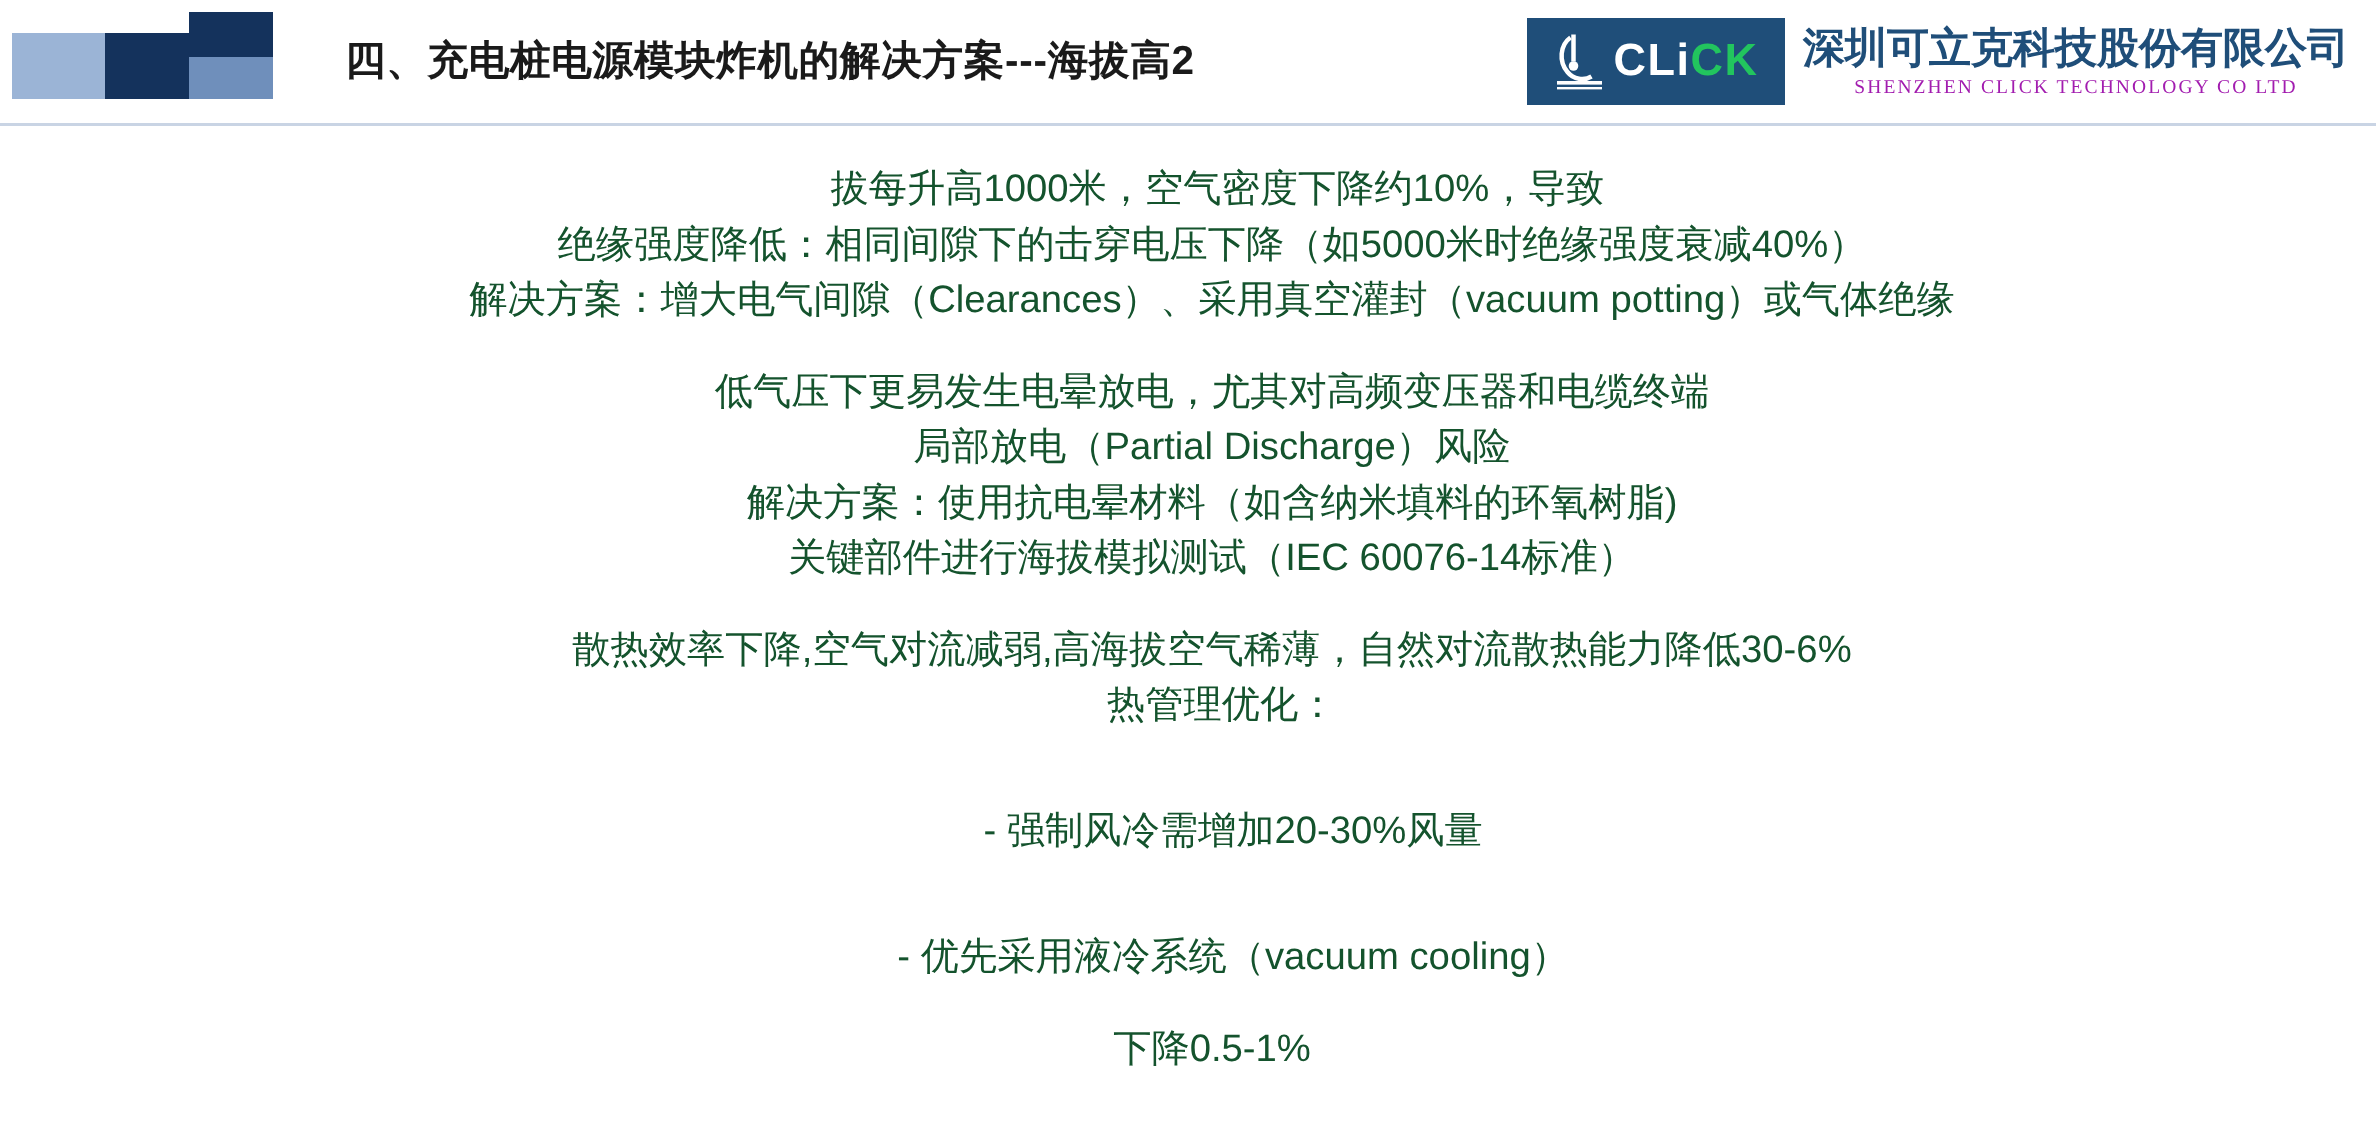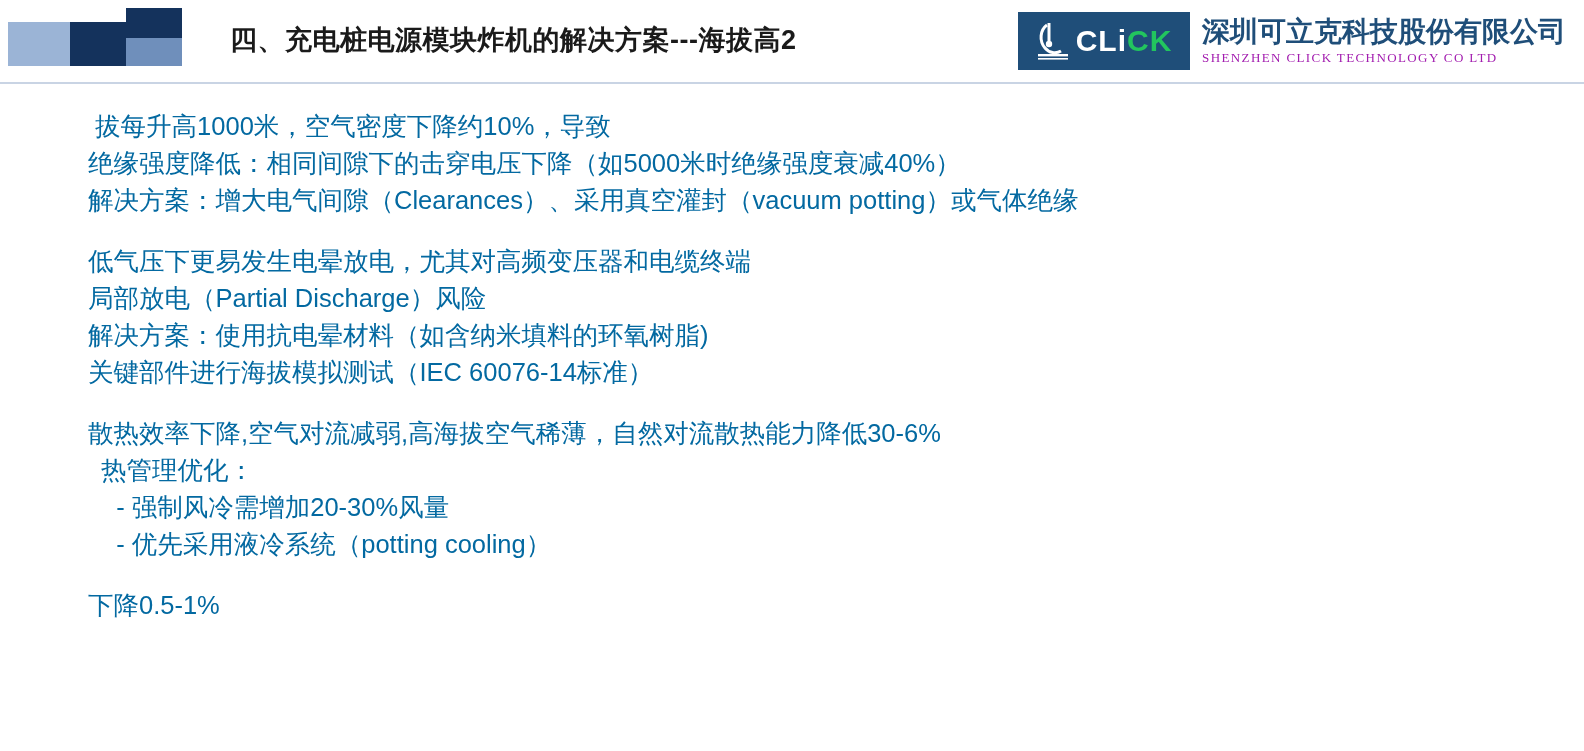--- a/index.html
+++ b/index.html
@@ -11,20 +11,21 @@
     height: 751px;
     background: #ffffff;
     font-family: "Liberation Sans", "DejaVu Sans", sans-serif;
     overflow: hidden;
   }
   .slide {
     position: relative;
     width: 1584px;
     height: 733px;
     background: #ffffff;
+    text-align: center;
   }
 
   
   .header {
     position: absolute;
     left: 0;
     top: 0;
     width: 1584px;
     height: 82px;
   }
@@ -123,29 +124,29 @@
 
   
   .content {
     position: absolute;
     left: 88px;
     top: 108px;
     width: 1440px;
   }
   .para {
     font-size: 25.5px;
-    color: #0369a1;
+    color: #14532d;
     line-height: 1.45;
     white-space: pre-wrap;
   }
   .gap {
     height: 24px;
   }
   .indent1 { padding-left: 6px; }
-  .indent2 { padding-left: 14px; }
+  .indent2 { padding-left: 14px; margin-top: 47px; }
 </style>
 </head>
 <body>
 
 <div class="slide">
 
   <div class="header">
 
     <div class="deco">
       <div class="blk b1"></div>
@@ -196,21 +197,21 @@
       <div class="para">解决方案：使用抗电晕材料（如含纳米填料的环氧树脂)</div>
       <div class="para">关键部件进行海拔模拟测试（IEC 60076-14标准）</div>
     </div>
 
     <div class="gap"></div>
 
     <div>
       <div class="para">散热效率下降,空气对流减弱,高海拔空气稀薄，自然对流散热能力降低30-6%</div>
       <div class="para indent1"> 热管理优化：</div>
       <div class="para indent2">  - 强制风冷需增加20-30%风量</div>
-      <div class="para indent2">  - 优先采用液冷系统（potting cooling）</div>
+      <div class="para indent2">  - 优先采用液冷系统（vacuum cooling）</div>
     </div>
 
     <div class="gap"></div>
 
     <div>
       <div class="para">下降0.5-1%</div>
     </div>
 
   </div>
 </div>

